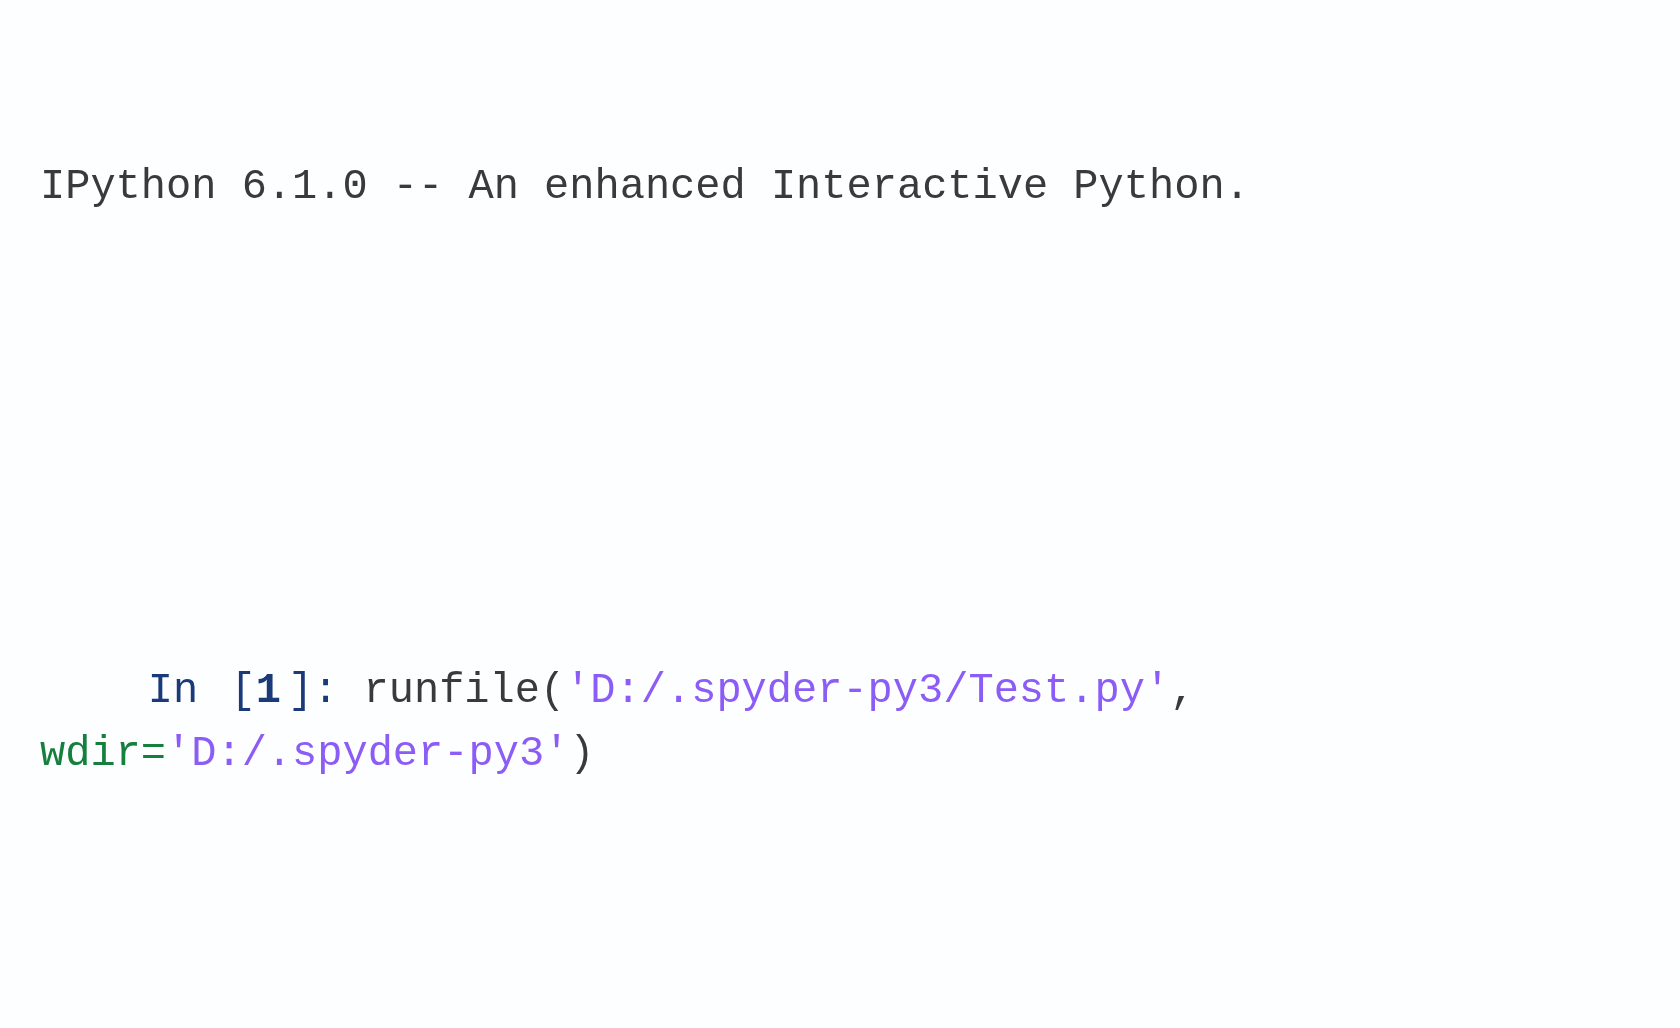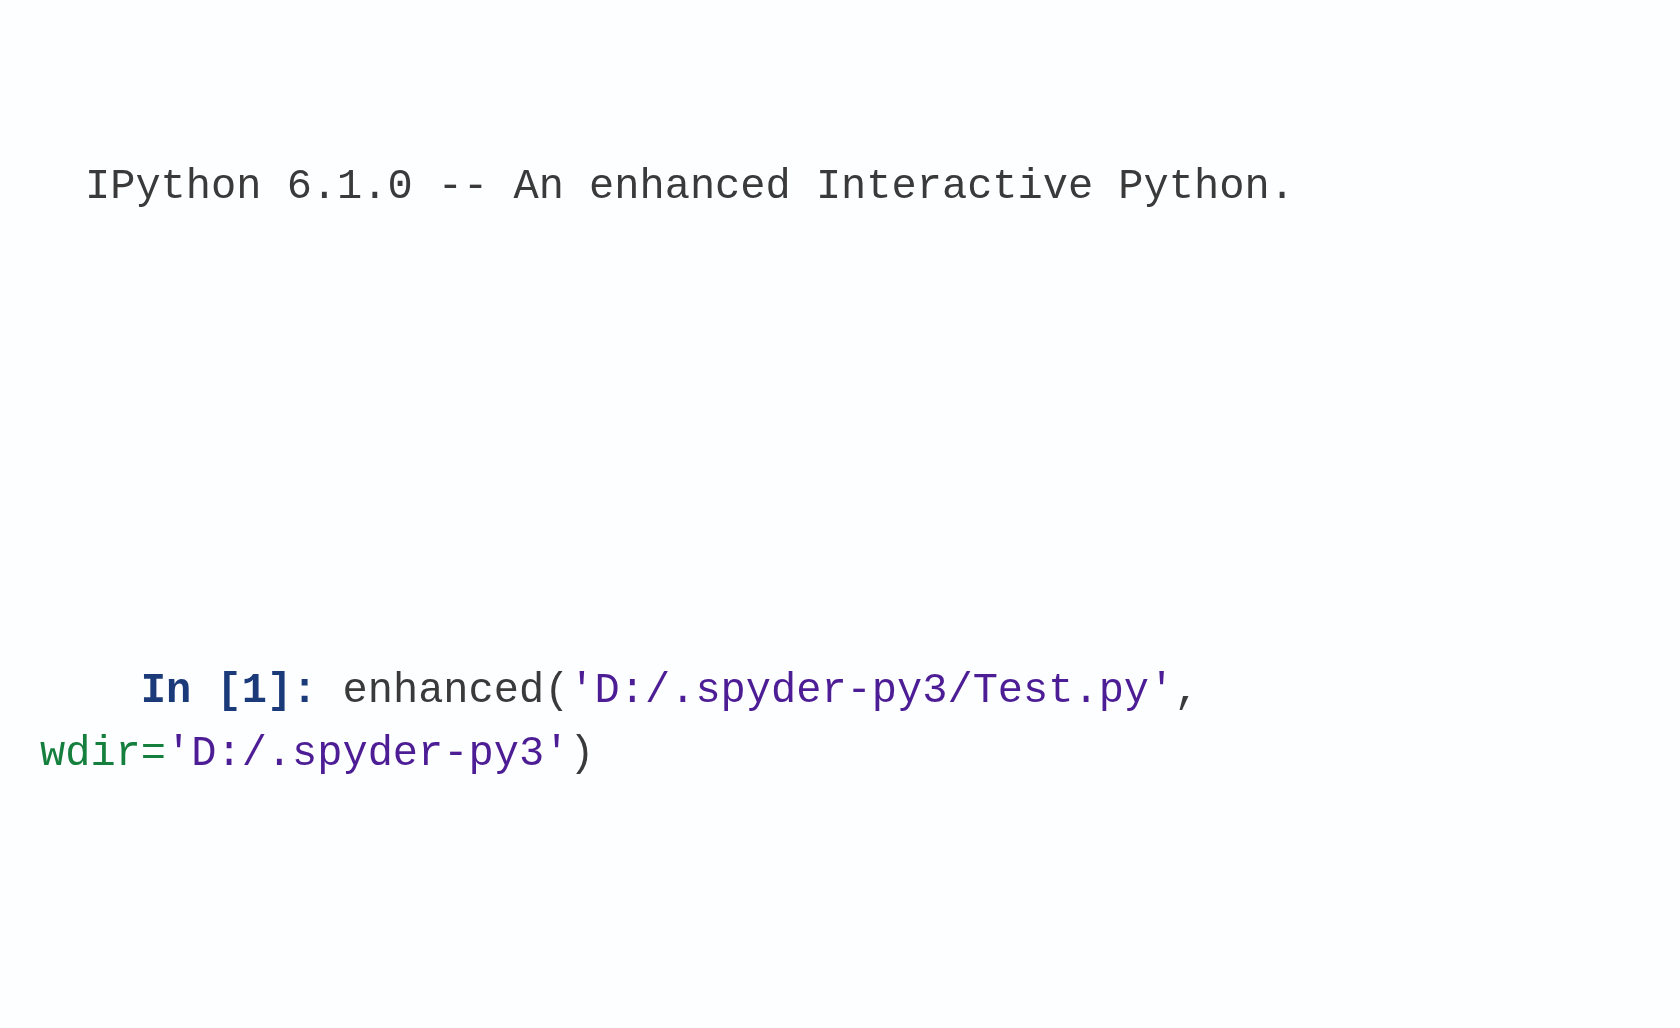--- a/index.html
+++ b/index.html
@@ -18,52 +18,52 @@
       height: 1028px;
       overflow: hidden;
     }
     .console-output {
       white-space: pre-wrap;
       word-wrap: break-word;
     }
     .header-line {
       color: #3a3a3a;
       font-weight: 500;
-      margin-left: 45px;
     }
     .blank-line {
       height: 1.5em;
     }
     .prompt-in {
       color: #1a3a7a;
-      font-weight: bold;
+      font-weight: normal;
+      margin-left: 7px;
     }
     .prompt-num {
       color: #1a3a7a;
       font-weight: bold;
     }
     .command-text {
       color: #3a3a3a;
     }
     .string-literal {
-      color: #4c1d95;
+      color: #8b5cf6;
     }
     .kwarg {
       color: #15803d;
     }
   </style>
 </head>
 <body>
 
 <div class="console-output">
   <div class="header-line">IPython 6.1.0 -- An enhanced Interactive Python.</div>
   <div class="blank-line"></div>
 
   <div>
-    <span class="prompt-in">In </span><span class="prompt-in">[</span><span class="prompt-num">1</span><span class="prompt-in">]:</span><span class="command-text"> enhanced(</span><span class="string-literal">'D:/.spyder-py3/Test.py'</span><span class="command-text">, </span><br><span class="kwarg">wdir=</span><span class="string-literal">'D:/.spyder-py3'</span><span class="command-text">)</span>
+    <span class="prompt-in">In </span><span class="prompt-in">[</span><span class="prompt-num">1</span><span class="prompt-in">]:</span><span class="command-text"> runfile(</span><span class="string-literal">'D:/.spyder-py3/Test.py'</span><span class="command-text">, </span><br><span class="kwarg">wdir=</span><span class="string-literal">'D:/.spyder-py3'</span><span class="command-text">)</span>
   </div>
 
   
   
   
   
   
 
   
 

